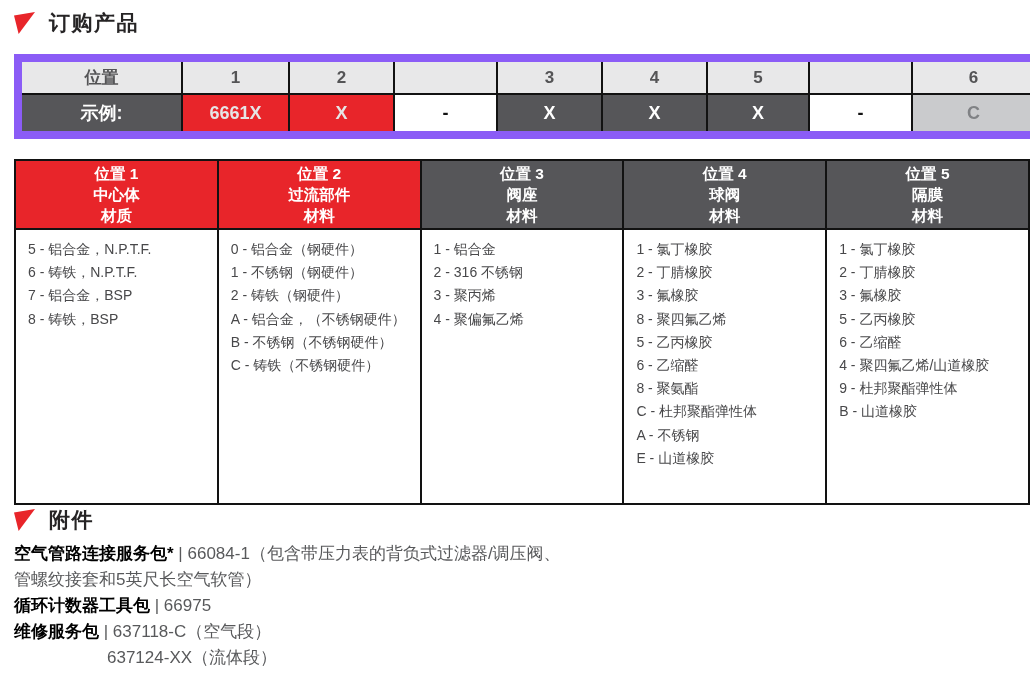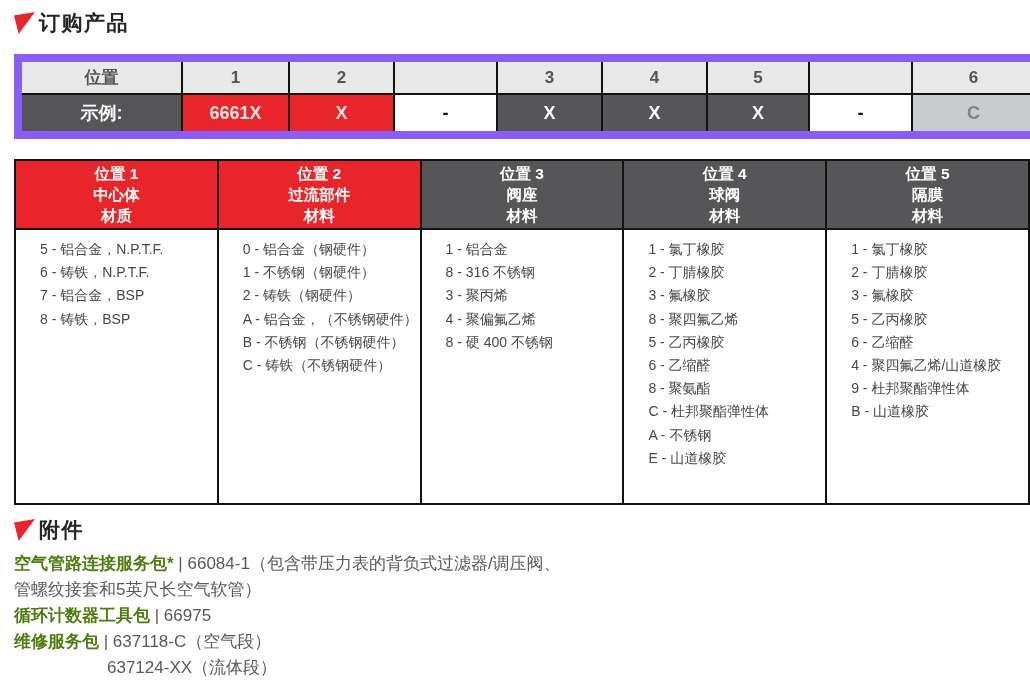--- a/index.html
+++ b/index.html
@@ -4,21 +4,21 @@
 <style>
   html,body{margin:0;padding:0;}
   body{
     width:1030px;height:694px;background:#ffffff;overflow:hidden;
     font-family:"Liberation Sans","DejaVu Sans",sans-serif;
     color:#2e2d2e;
   }
   .wrap{padding:8px 0 0 14px;}
 
   
-  .sec-title{display:flex;align-items:center;gap:4px;height:30px;}
+  .sec-title{display:flex;align-items:center;gap:14px;height:30px;}
   .marker{width:21px;height:22px;background:var(--red,#e8252a);
           clip-path:polygon(0 16%,100% 0,22% 100%);}
   .sec-title .txt{font-size:21px;font-weight:700;letter-spacing:1.5px;color:#262425;}
 
   
   .t1{width:1012px;border:8px solid #8b5cf6;margin-top:16px;}
   .t1 .row{display:flex;}
   .t1 .row.hdr{height:31px;}
   .t1 .row.ex{height:36px;border-top:2px solid #121212;}
   .cell{display:flex;align-items:center;justify-content:center;box-sizing:border-box;}
@@ -35,27 +35,27 @@
   .ex .ccell{background:var(--c-cell-bg,#cacbcd);color:var(--c-cell-text,#808285);}
 
   
   .t2{width:1012px;border:2px solid #121212;display:flex;margin-top:20px;}
   .spec-col{flex:1;border-left:2px solid #121212;min-width:0;}
   .spec-col:first-child{border-left:none;}
   .spec-head{height:67px;display:flex;flex-direction:column;justify-content:center;align-items:center;
              color:#fff;font-weight:700;font-size:15.5px;line-height:21px;border-bottom:2px solid #121212;}
   .spec-head.red{background:var(--red,#e8252a);}
   .spec-head.dark{background:var(--dark-gray,#565659);}
-  .spec-body{height:259px;padding:8px 4px 6px 24px;font-size:14px;line-height:23.2px;color:#48484a;}
+  .spec-body{height:259px;padding:8px 4px 6px 12px;font-size:14px;line-height:23.2px;color:#48484a;}
   .spec-item{white-space:nowrap;overflow:hidden;}
 
   
-  .acc{margin-top:10px;}
+  .acc{}
   .acc-lines{margin-top:6px;font-size:17px;line-height:26px;color:#58595b;}
-  .acc-line .lbl{font-weight:700;color:#4d7c0f;}
+  .acc-line .lbl{font-weight:700;color:#000000;}
   .acc-line.indent{padding-left:93px;}
 </style>
 </head>
 <body>
 
 <div class="wrap">
 
   <div class="sec-title">
     <span class="marker"></span>
     <span class="txt">订购产品</span>
@@ -116,24 +116,23 @@
         </div>
     </div>
     <div class="spec-col">
       <div class="spec-head dark">
         <div>位置 3</div>
         <div>阀座</div>
         <div>材料</div>
       </div>
       <div class="spec-body">
           <div class="spec-item">1 - 铝合金</div>
-          <div class="spec-item">8 - 316 不锈钢</div>
+          <div class="spec-item">2 - 316 不锈钢</div>
           <div class="spec-item">3 - 聚丙烯</div>
           <div class="spec-item">4 - 聚偏氟乙烯</div>
-          <div class="spec-item">8 - 硬 400 不锈钢</div>
         </div>
     </div>
     <div class="spec-col">
       <div class="spec-head dark">
         <div>位置 4</div>
         <div>球阀</div>
         <div>材料</div>
       </div>
       <div class="spec-body">
           <div class="spec-item">1 - 氯丁橡胶</div>

